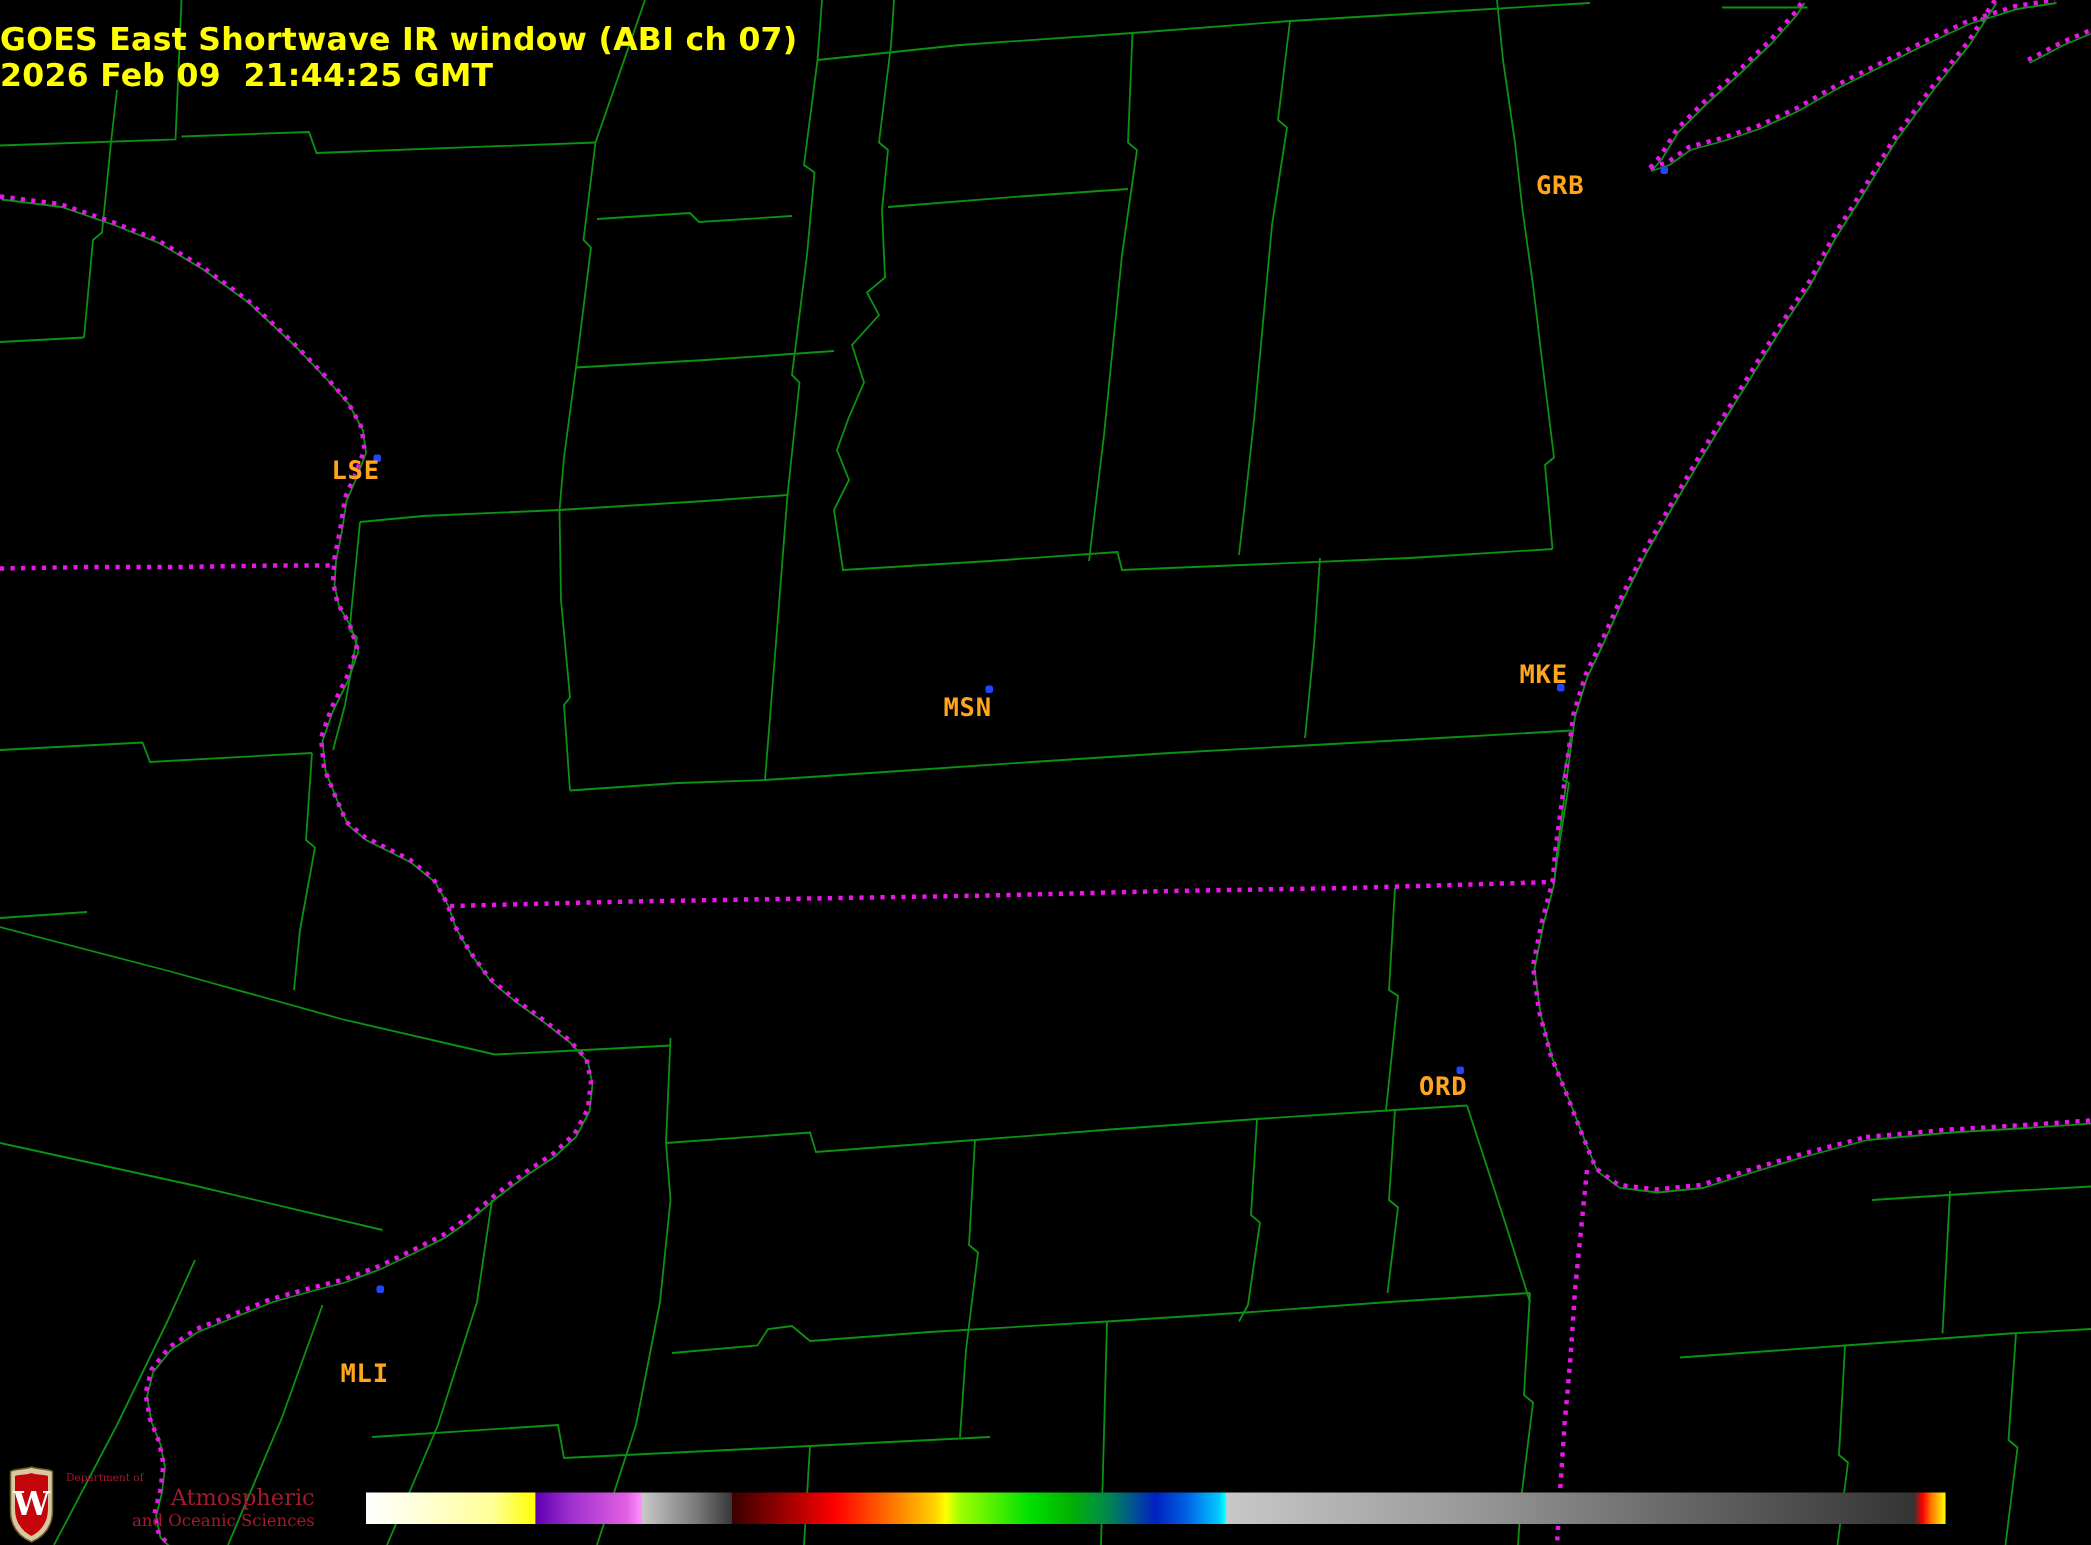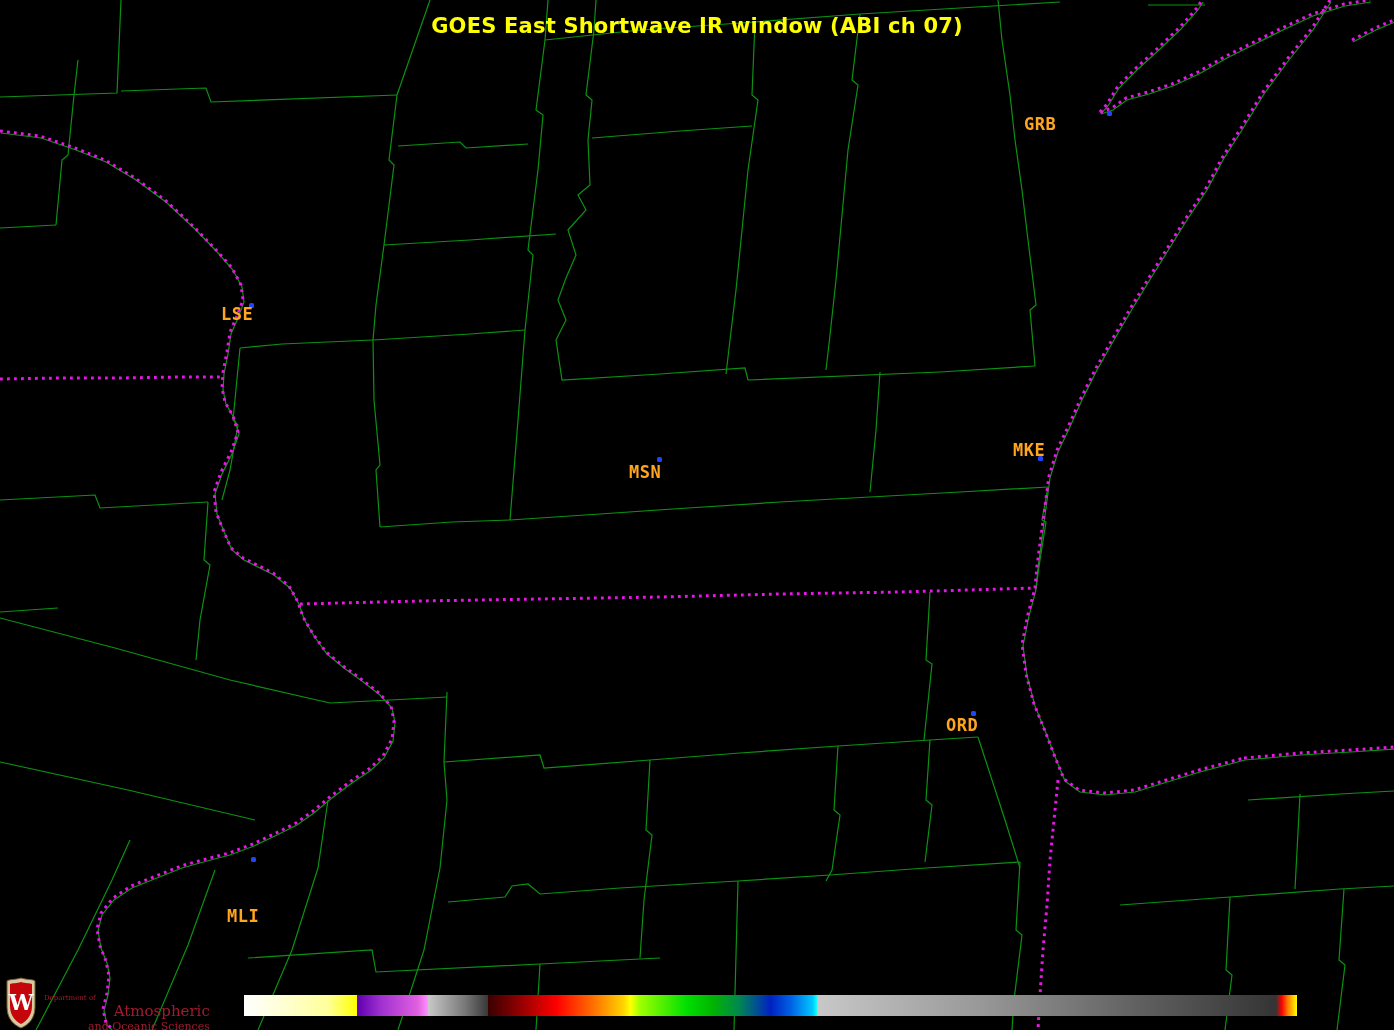--- a/index.html
+++ b/index.html
@@ -2,33 +2,33 @@
 <html><head>
 <meta charset="utf-8">
 <style>
   html,body{margin:0;padding:0;background:#000;}
   .stage{
     position:relative;width:1394px;height:1030px;background:#000;
     overflow:hidden;font-family:"DejaVu Sans",sans-serif;
   }
   #map-svg{position:absolute;left:0;top:0;width:1394px;height:1030px;}
   .titles{
-    position:absolute;left:0;top:14px;width:100%;text-align:center;
+    position:absolute;left:0;top:14px;width:100%;text-align:left;
     font-weight:bold;font-size:21px;line-height:24px;letter-spacing:0.2px;
   }
   .title-line{white-space:pre;}
   .station-label{
     position:absolute;font-family:"DejaVu Sans Mono","Liberation Mono",monospace;
     font-weight:bold;font-size:17px;line-height:17px;letter-spacing:0.5px;
   }
   .station-dot{position:absolute;width:5px;height:5px;border-radius:1.5px;}
   .colorbar{position:absolute;}
   .logo{position:absolute;left:6px;top:977px;display:flex;align-items:flex-start;}
   .logo-text{margin-left:8px;font-family:"DejaVu Serif","Liberation Serif",serif;}
-  .logo-dept{font-size:7px;line-height:8px;margin-top:17px;}
+  .logo-dept{font-size:7px;line-height:8px;margin-top:4px;}
   .logo-line1{font-size:15px;line-height:16px;margin-top:1px;text-align:right;}
   .logo-line2{font-size:11px;line-height:16px;margin-left:44px;}
 </style>
 </head>
 <body>
 
 <div class="stage">
 
   <svg id="map-svg">
       <polyline points="0,97 117,93 121,0" fill="none" stroke="#0c9212" stroke-width="1.2" stroke-linecap="butt"></polyline>
@@ -97,20 +97,21 @@
       <polyline points="1101,114 1108,106 1119,88 1137,70 1159,50 1181,29 1198,10 1203,2" fill="none" stroke="#0c9212" stroke-width="1.2" stroke-linecap="butt"></polyline>
       <polyline points="1100,112 1107,104 1118,86 1136,68 1158,48 1180,27 1197,8 1202,0" fill="none" stroke="#e816e8" stroke-width="3" stroke-dasharray="2.8 4.2" stroke-linecap="butt"></polyline>
       <polyline points="1101,114 1113,110 1127,100 1149,94 1173,86 1199,74 1227,58 1255,44 1283,30 1313,16 1345,6 1371,2" fill="none" stroke="#0c9212" stroke-width="1.2" stroke-linecap="butt"></polyline>
       <polyline points="1100,112 1112,108 1126,98 1148,92 1172,84 1198,72 1226,56 1254,42 1282,28 1312,14 1344,4 1370,0" fill="none" stroke="#e816e8" stroke-width="3" stroke-dasharray="2.8 4.2" stroke-linecap="butt"></polyline>
       <polyline points="1353,42 1376,30 1395,22" fill="none" stroke="#0c9212" stroke-width="1.2" stroke-linecap="butt"></polyline>
       <polyline points="1352,40 1375,28 1394,20" fill="none" stroke="#e816e8" stroke-width="3" stroke-dasharray="2.8 4.2" stroke-linecap="butt"></polyline>
     </svg>
 
   <div class="titles" style="color: rgb(255, 255, 0);">
     <div class="title-line">GOES East Shortwave IR window (ABI ch 07)</div>
+    <div class="title-line">2026 Feb 09  21:44:25 GMT</div>
   </div>
 
   <div id="stations">
       <div class="station-dot" style="left: 1107px; top: 111px; background: rgb(34, 68, 255);"></div>
       <div class="station-label" style="left: 1024px; top: 116px; color: rgb(255, 165, 30);">GRB</div>
       <div class="station-dot" style="left: 249px; top: 303px; background: rgb(34, 68, 255);"></div>
       <div class="station-label" style="left: 221px; top: 306px; color: rgb(255, 165, 30);">LSE</div>
       <div class="station-dot" style="left: 657px; top: 457px; background: rgb(34, 68, 255);"></div>
       <div class="station-label" style="left: 629px; top: 464px; color: rgb(255, 165, 30);">MSN</div>
       <div class="station-dot" style="left: 1038px; top: 456px; background: rgb(34, 68, 255);"></div>

